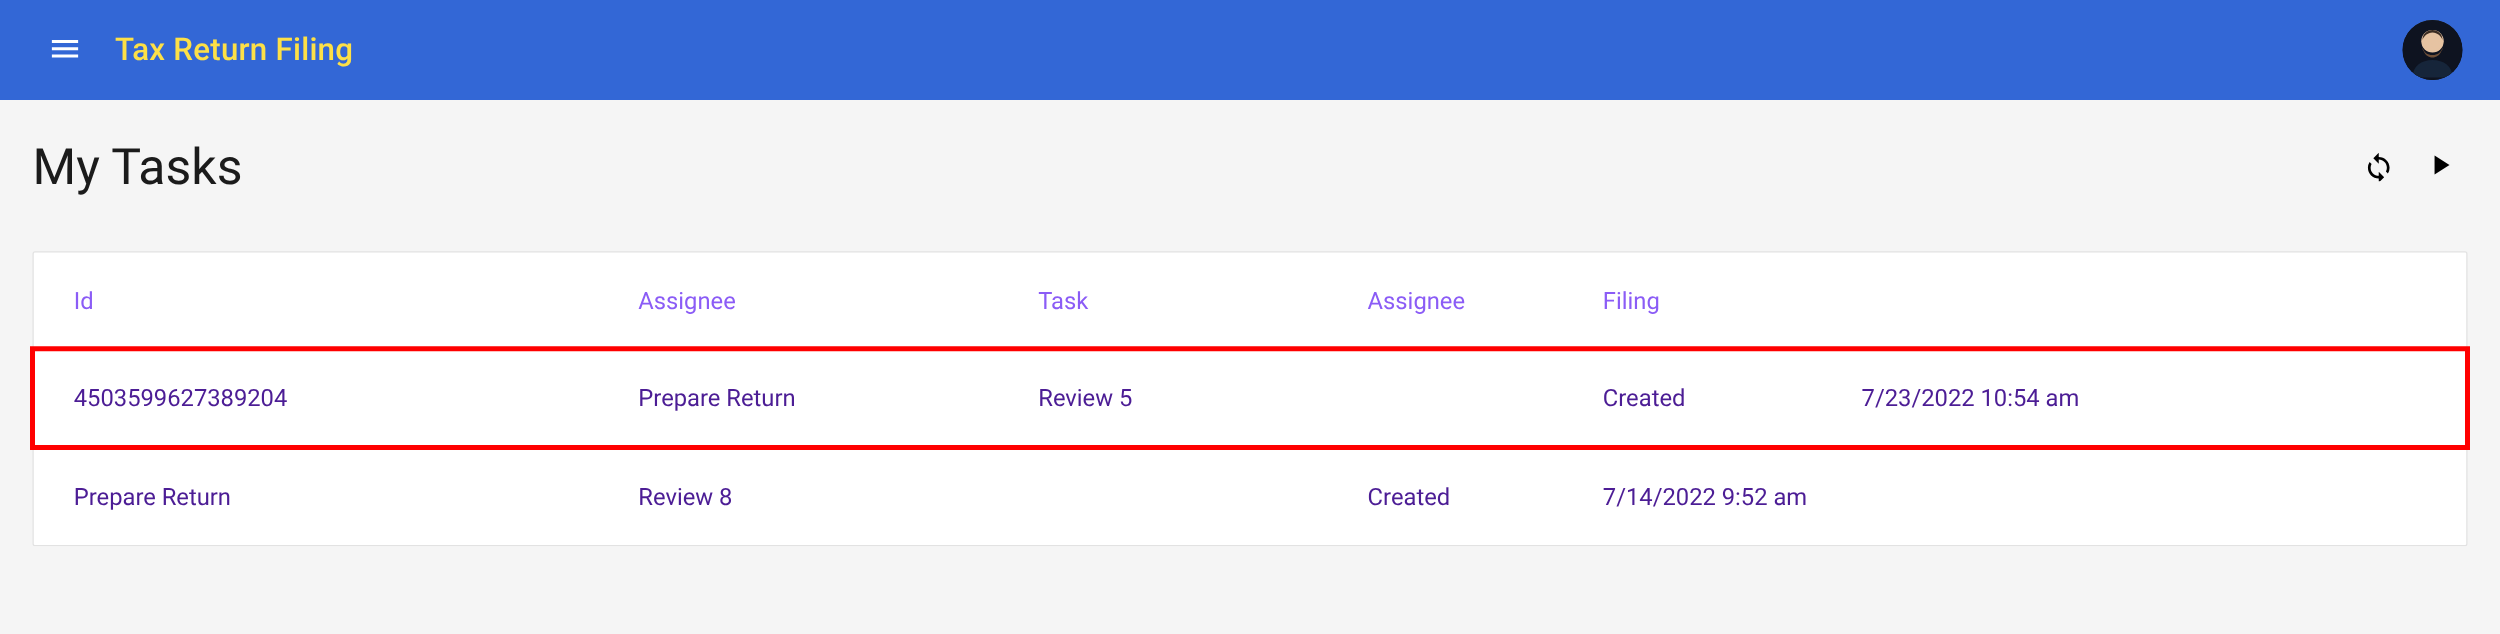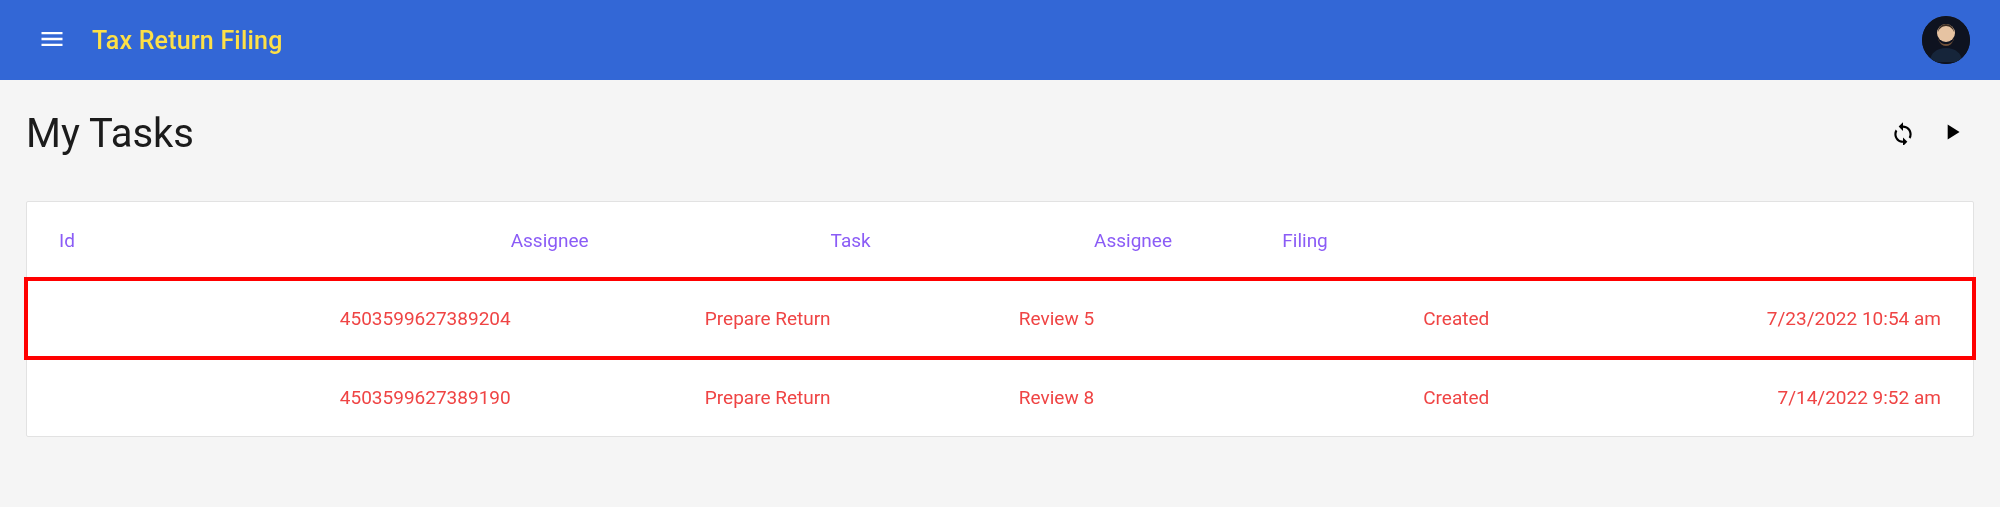--- a/index.html
+++ b/index.html
@@ -63,21 +63,21 @@
     }
     .hdr-row, .data-row {
       display: grid;
       grid-template-columns: 24% 17% 14% 10% 11% 24%;
       align-items: center;
       padding: 0 32px;
       height: 78px;
       border-bottom: 1px solid #e2e2e2;
     }
     .hdr-row { color: #8b5cf6; font-size: 19px; font-weight: 400; }
-    .data-row { color: #ef4444; font-size: 19px; cursor: pointer; text-align: right; }
+    .data-row { color: #4c1d95; font-size: 19px; cursor: pointer; }
     .data-row:last-child { border-bottom: none; }
     .highlight {
       position: relative;
     }
     .highlight::after {
       content: "";
       position: absolute;
       left: -3px; right: -3px; top: -3px; bottom: -3px;
       border: 4px solid #ff0000;
       pointer-events: none;
@@ -138,21 +138,20 @@
     <div id="rows-container">
         <div class="data-row highlight">
           <div>4503599627389204</div>
           <div>Prepare Return</div>
           <div>Review 5</div>
           <div></div>
           <div>Created</div>
           <div>7/23/2022 10:54 am</div>
         </div>
         <div class="data-row">
-          <div>4503599627389190</div>
           <div>Prepare Return</div>
           <div>Review 8</div>
           <div></div>
           <div>Created</div>
           <div>7/14/2022 9:52 am</div>
         </div>
       </div>
   </div>
 </div>
 

